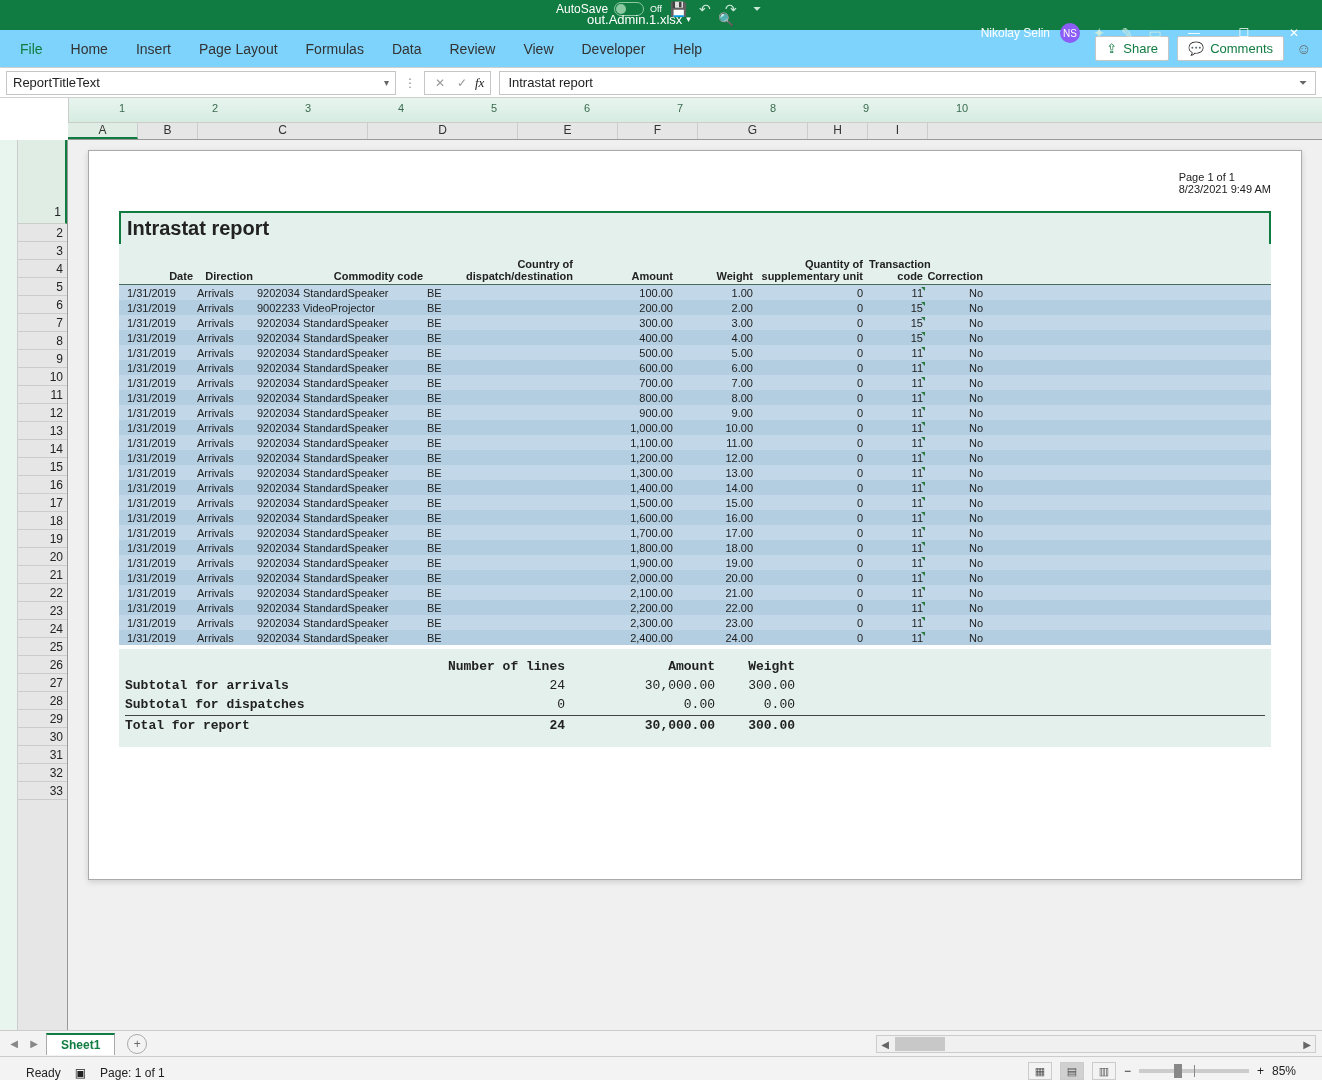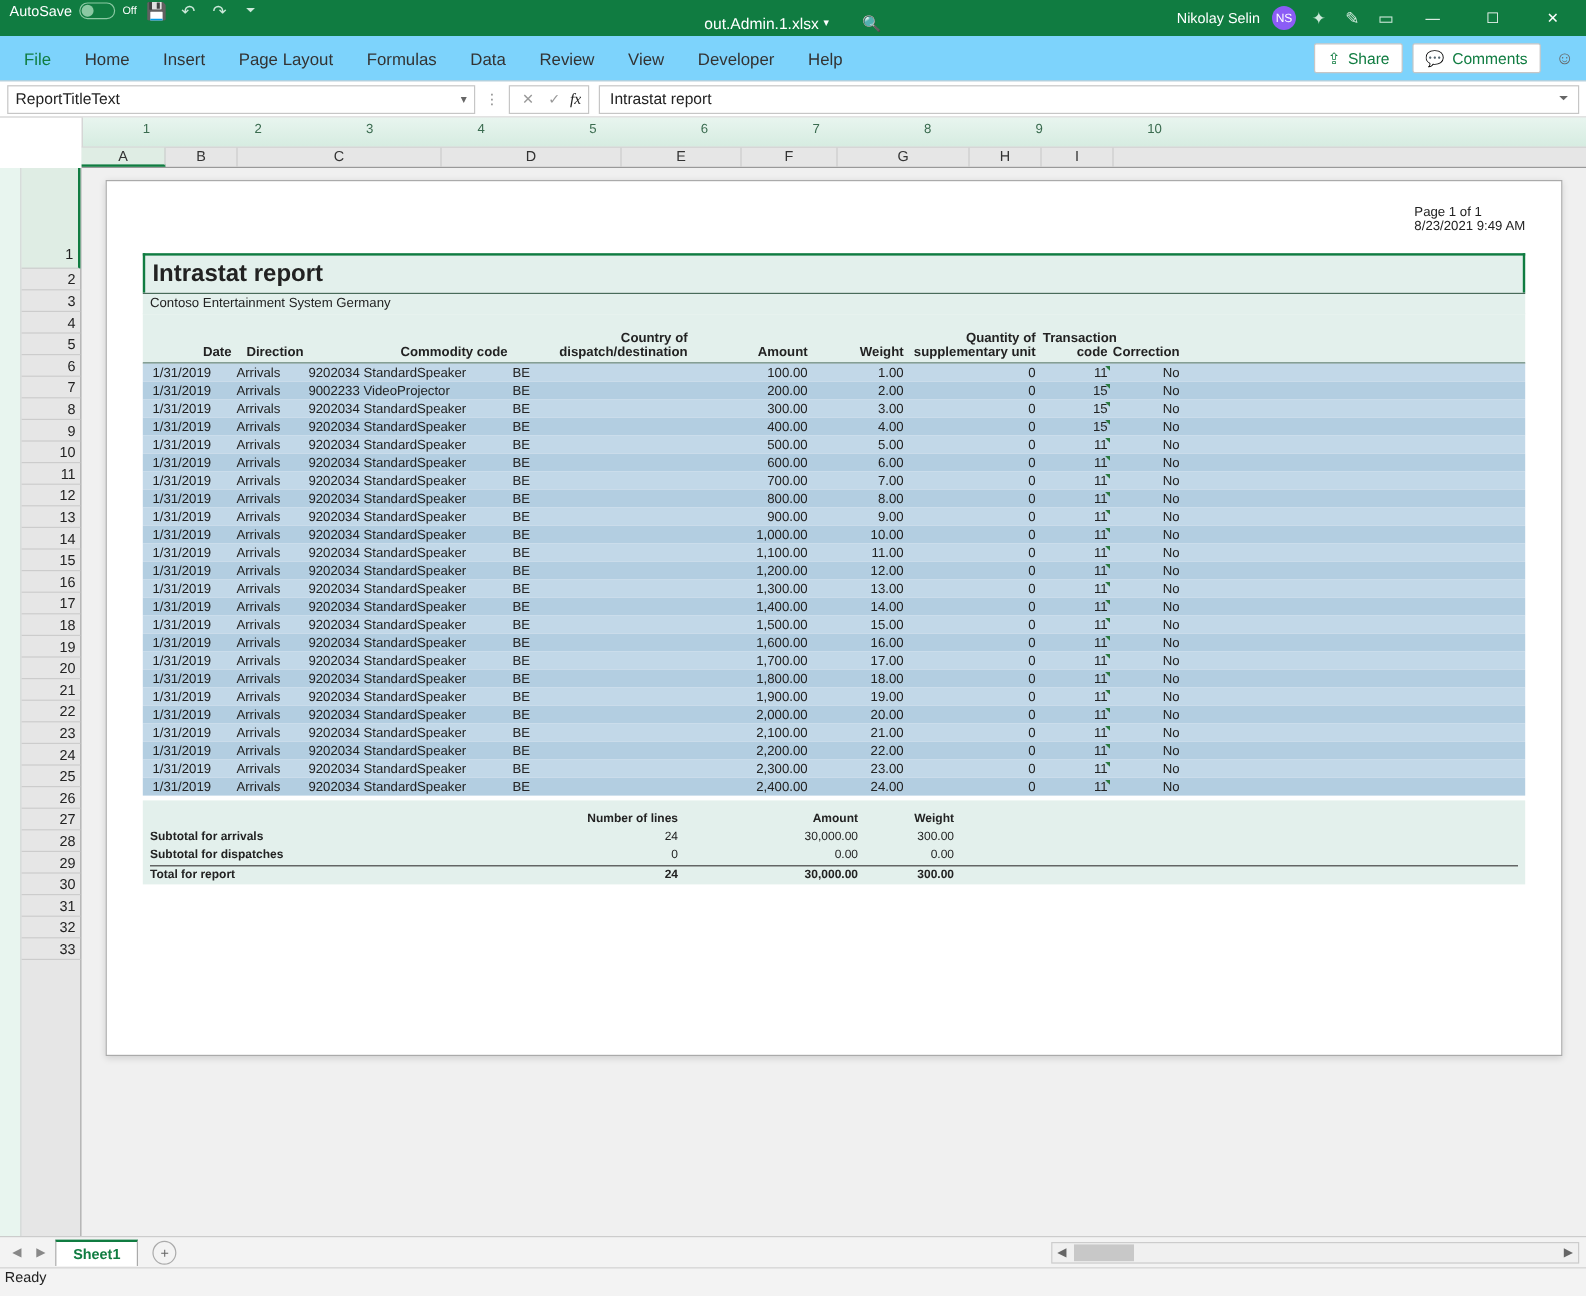--- a/index.html
+++ b/index.html
@@ -1,18 +1,18 @@
 <!DOCTYPE html>
 <html><head>
 <meta charset="utf-8">
 <style>
   * { box-sizing: border-box; margin: 0; padding: 0; }
   body { font-family: "Segoe UI", Arial, sans-serif; font-size: 12px; background: #fff; color: #222; width: 1322px; height: 1080px; overflow: hidden; display: flex; flex-direction: column; }
   
-  .titlebar { height: 30px; background: #107C41; color: #fff; display: flex; align-items: flex-start; padding: 0 8px; position: relative; }
+  .titlebar { height: 30px; background: #107C41; color: #fff; display: flex; align-items: center; padding: 0 8px; position: relative; flex-direction: column; }
   .tb-left { display: flex; align-items: center; gap: 8px; }
   .autosave { display: flex; align-items: center; gap: 6px; font-size: 12px; }
   .toggle { width: 30px; height: 14px; border: 1px solid #8bc9a3; border-radius: 8px; display: flex; align-items: center; padding: 1px; }
   .toggle-knob { width: 10px; height: 10px; background: #8bc9a3; border-radius: 50%; }
   .tb-icon { width: 18px; height: 18px; display: flex; align-items: center; justify-content: center; font-size: 14px; color: #cde9da; }
   .tb-center { position: absolute; left: 50%; top: 4px; transform: translateX(-50%); height: 30px; display: flex; align-items: center; gap: 4px; font-size: 13px; }
   .tb-right { margin-left: auto; display: flex; align-items: center; gap: 10px; }
   .avatar { width: 20px; height: 20px; background: #8B5CF6; border-radius: 50%; display: flex; align-items: center; justify-content: center; font-size: 10px; color: #fff; }
   .winbtn { width: 40px; height: 30px; display: flex; align-items: center; justify-content: center; font-size: 12px; }
   
@@ -57,40 +57,40 @@
   .dc { padding: 0 2px; overflow: hidden; white-space: nowrap; }
   .w-date { width: 70px; }
   .w-dir { width: 60px; }
   .w-comm { width: 170px; }
   .w-ctry { width: 150px; }
   .w-amt { width: 100px; text-align: right; }
   .w-wgt { width: 80px; text-align: right; }
   .w-qty { width: 110px; text-align: right; }
   .w-tx { width: 60px; text-align: right; padding-left: 4px; }
   .w-corr { width: 60px; text-align: right; }
-  .totals { background: #e3f0ec; font-size: 10px; padding: 8px 6px 0 6px; margin-top: 4px; }
+  .totals { background: #e3f0ec; font-size: 13px; padding: 8px 6px 12px 6px; margin-top: 4px; font-family: Liberation Mono, monospace; }
   .tot-hdr { display: flex; font-weight: bold; padding: 2px 0; }
   .tot-row { display: flex; padding: 2px 0; }
   .tot-row.bold { font-weight: bold; }
   .tspacer { width: 300px; }
   .tlabel { width: 200px; font-weight: bold; }
   .tnl { width: 140px; text-align: right; }
   .tamt { width: 150px; text-align: right; }
   .twgt { width: 80px; text-align: right; }
   .totals-border { border-top: 1px solid #444; margin-top: 1px; padding-top: 2px;}
   
   .sheet-tabs { height: 26px; background: #f3f3f3; border-top: 1px solid #ccc; display: flex; align-items: center; padding: 0 6px; gap: 4px; position: relative; }
   .nav-arr { width: 16px; text-align: center; color: #888; font-size: 10px; }
   .sheet-tab { padding: 3px 14px; background: #fff; border: 1px solid #aaa; border-bottom: none; border-top: 2px solid #107C41; font-size: 12px; font-weight: bold; color: #107C41; }
   .add-sheet { width: 20px; height: 20px; border: 1px solid #aaa; border-radius: 50%; display: flex; align-items: center; justify-content: center; color: #666; margin-left: 8px; }
   .hscroll { position: absolute; right: 6px; bottom: 3px; width: 440px; height: 18px; background: #f0f0f0; border: 1px solid #ccc; display: flex; align-items: center; }
   .hscroll-thumb { width: 50px; height: 14px; background: #c8c8c8; margin-left: 2px; }
   .hscroll-btn { width: 16px; text-align: center; color: #666; font-size: 10px; }
   
-  .statusbar { height: 24px; background: #f3f3f3; border-top: 1px solid #ccc; display: flex; align-items: flex-start; padding: 0 4px; font-size: 12px; gap: 14px; flex-direction: column; }
+  .statusbar { height: 24px; background: #f3f3f3; border-top: 1px solid #ccc; display: flex; align-items: flex-end; padding: 0 26px; font-size: 12px; gap: 14px; }
   .sb-right { margin-left: auto; display: flex; align-items: center; gap: 8px; }
   .view-btn { width: 24px; height: 18px; border: 1px solid #ccc; display: flex; align-items: center; justify-content: center; font-size: 11px; color: #555; }
   .view-btn.active { background: #d0d0d0; }
   .zoom-slider { width: 110px; height: 4px; background: #ccc; position: relative; }
   .zoom-tick { position: absolute; top: -4px; width: 1px; height: 12px; background: #888; left: 50%; }
   .zoom-thumb { position: absolute; top: -5px; width: 8px; height: 14px; background: #888; left: 32%; }
   .tri { position: relative; }
   .tri::after { content: ""; position: absolute; top: -1px; right: -1px; border: 3px solid transparent; border-top-color: #2a7a3f; border-right-color: #2a7a3f; }
 </style>
 </head>
@@ -233,21 +233,20 @@
       <div class="row-h">32</div>
       <div class="row-h">33</div>
     </div>
   <div class="page-area">
     <div class="page">
       <div class="page-meta">
         <div>Page 1 of  1</div>
         <div>8/23/2021 9:49 AM</div>
       </div>
       <div class="report-title">Intrastat report</div>
-      <div class="subtitle">Contoso Entertainment System Germany</div>
       <div class="headers-row">
         <div class="hc w-date">Date</div>
         <div class="hc w-dir">Direction</div>
         <div class="hc w-comm">Commodity code</div>
         <div class="hc w-ctry">Country of dispatch/destination</div>
         <div class="hc w-amt">Amount</div>
         <div class="hc w-wgt">Weight</div>
         <div class="hc w-qty">Quantity of supplementary unit</div>
         <div class="hc w-tx">Transaction code</div>
         <div class="hc w-corr">Correction</div>

